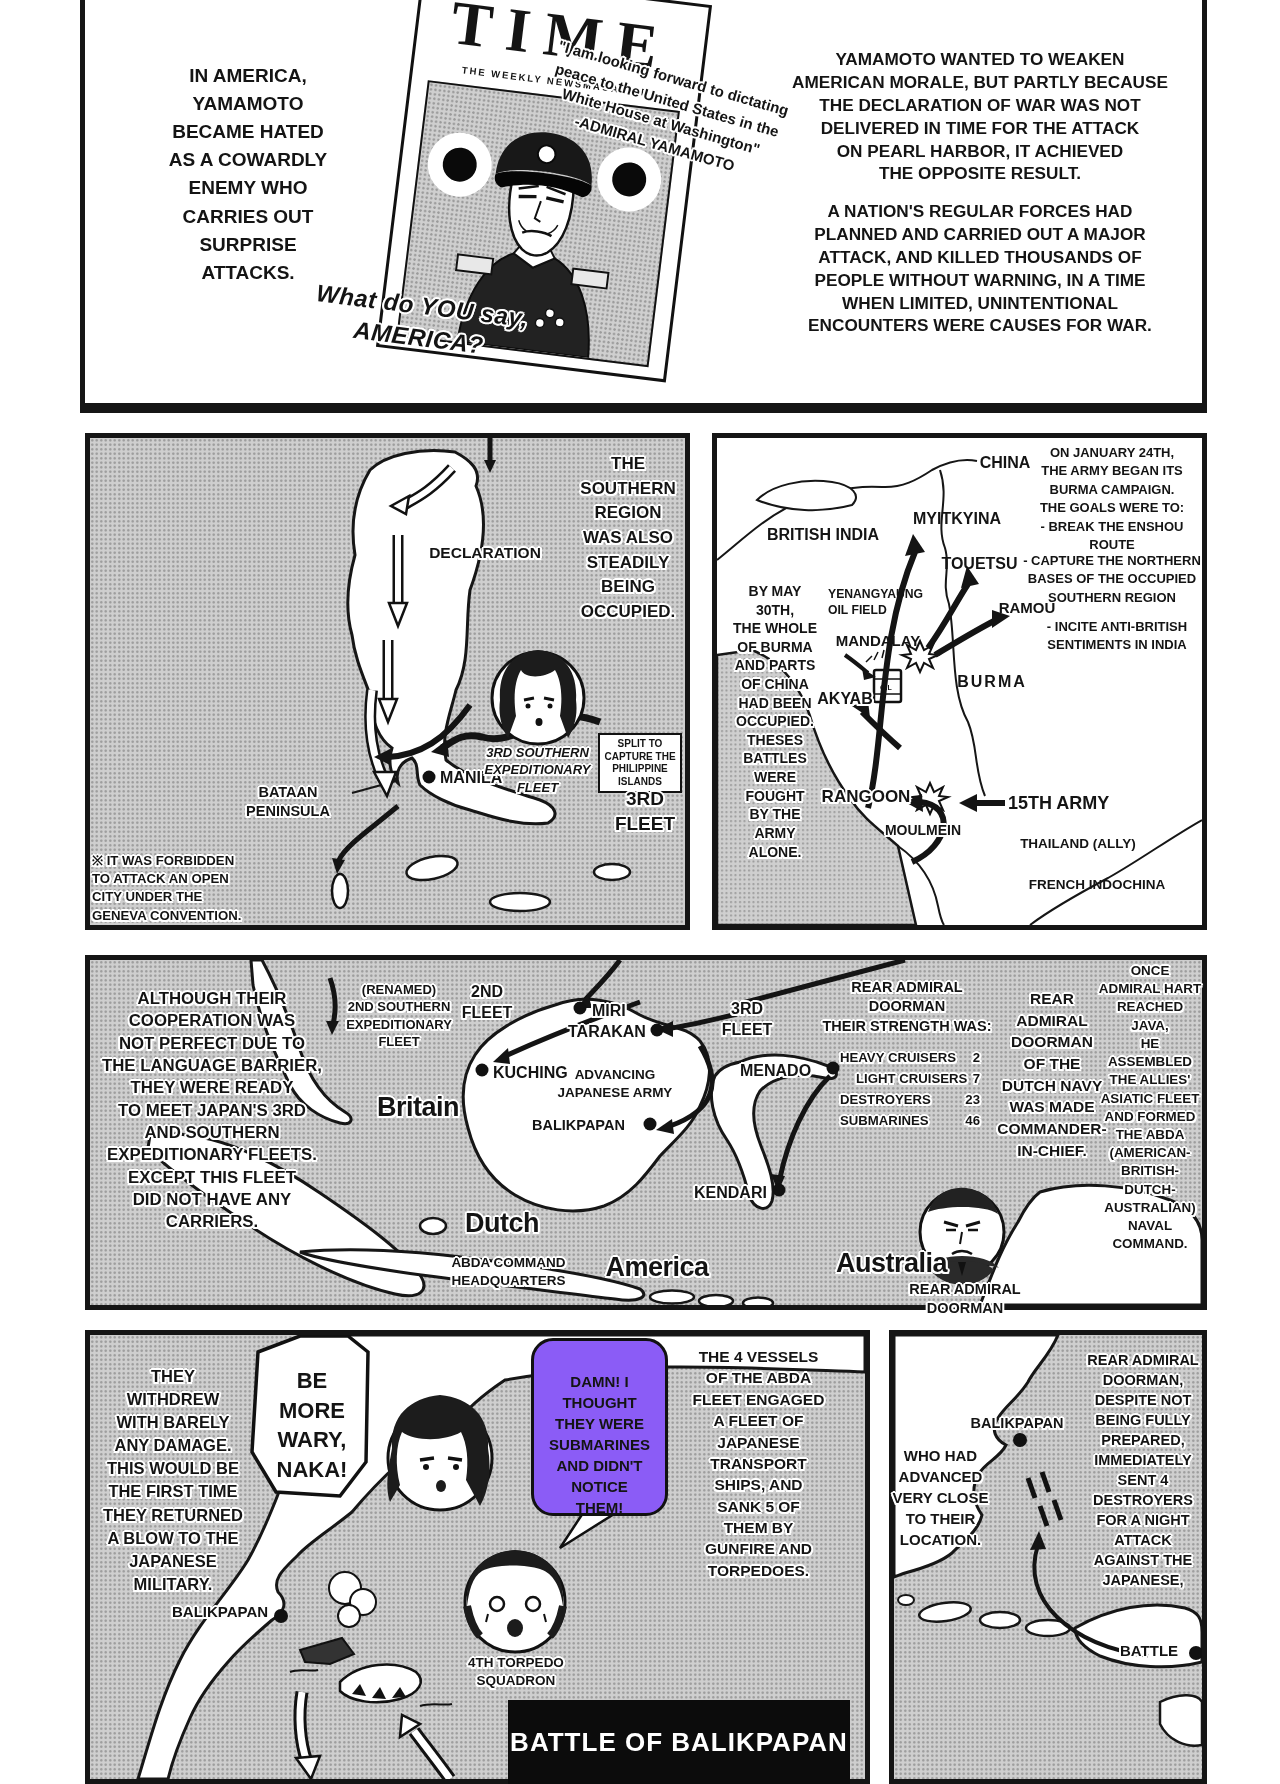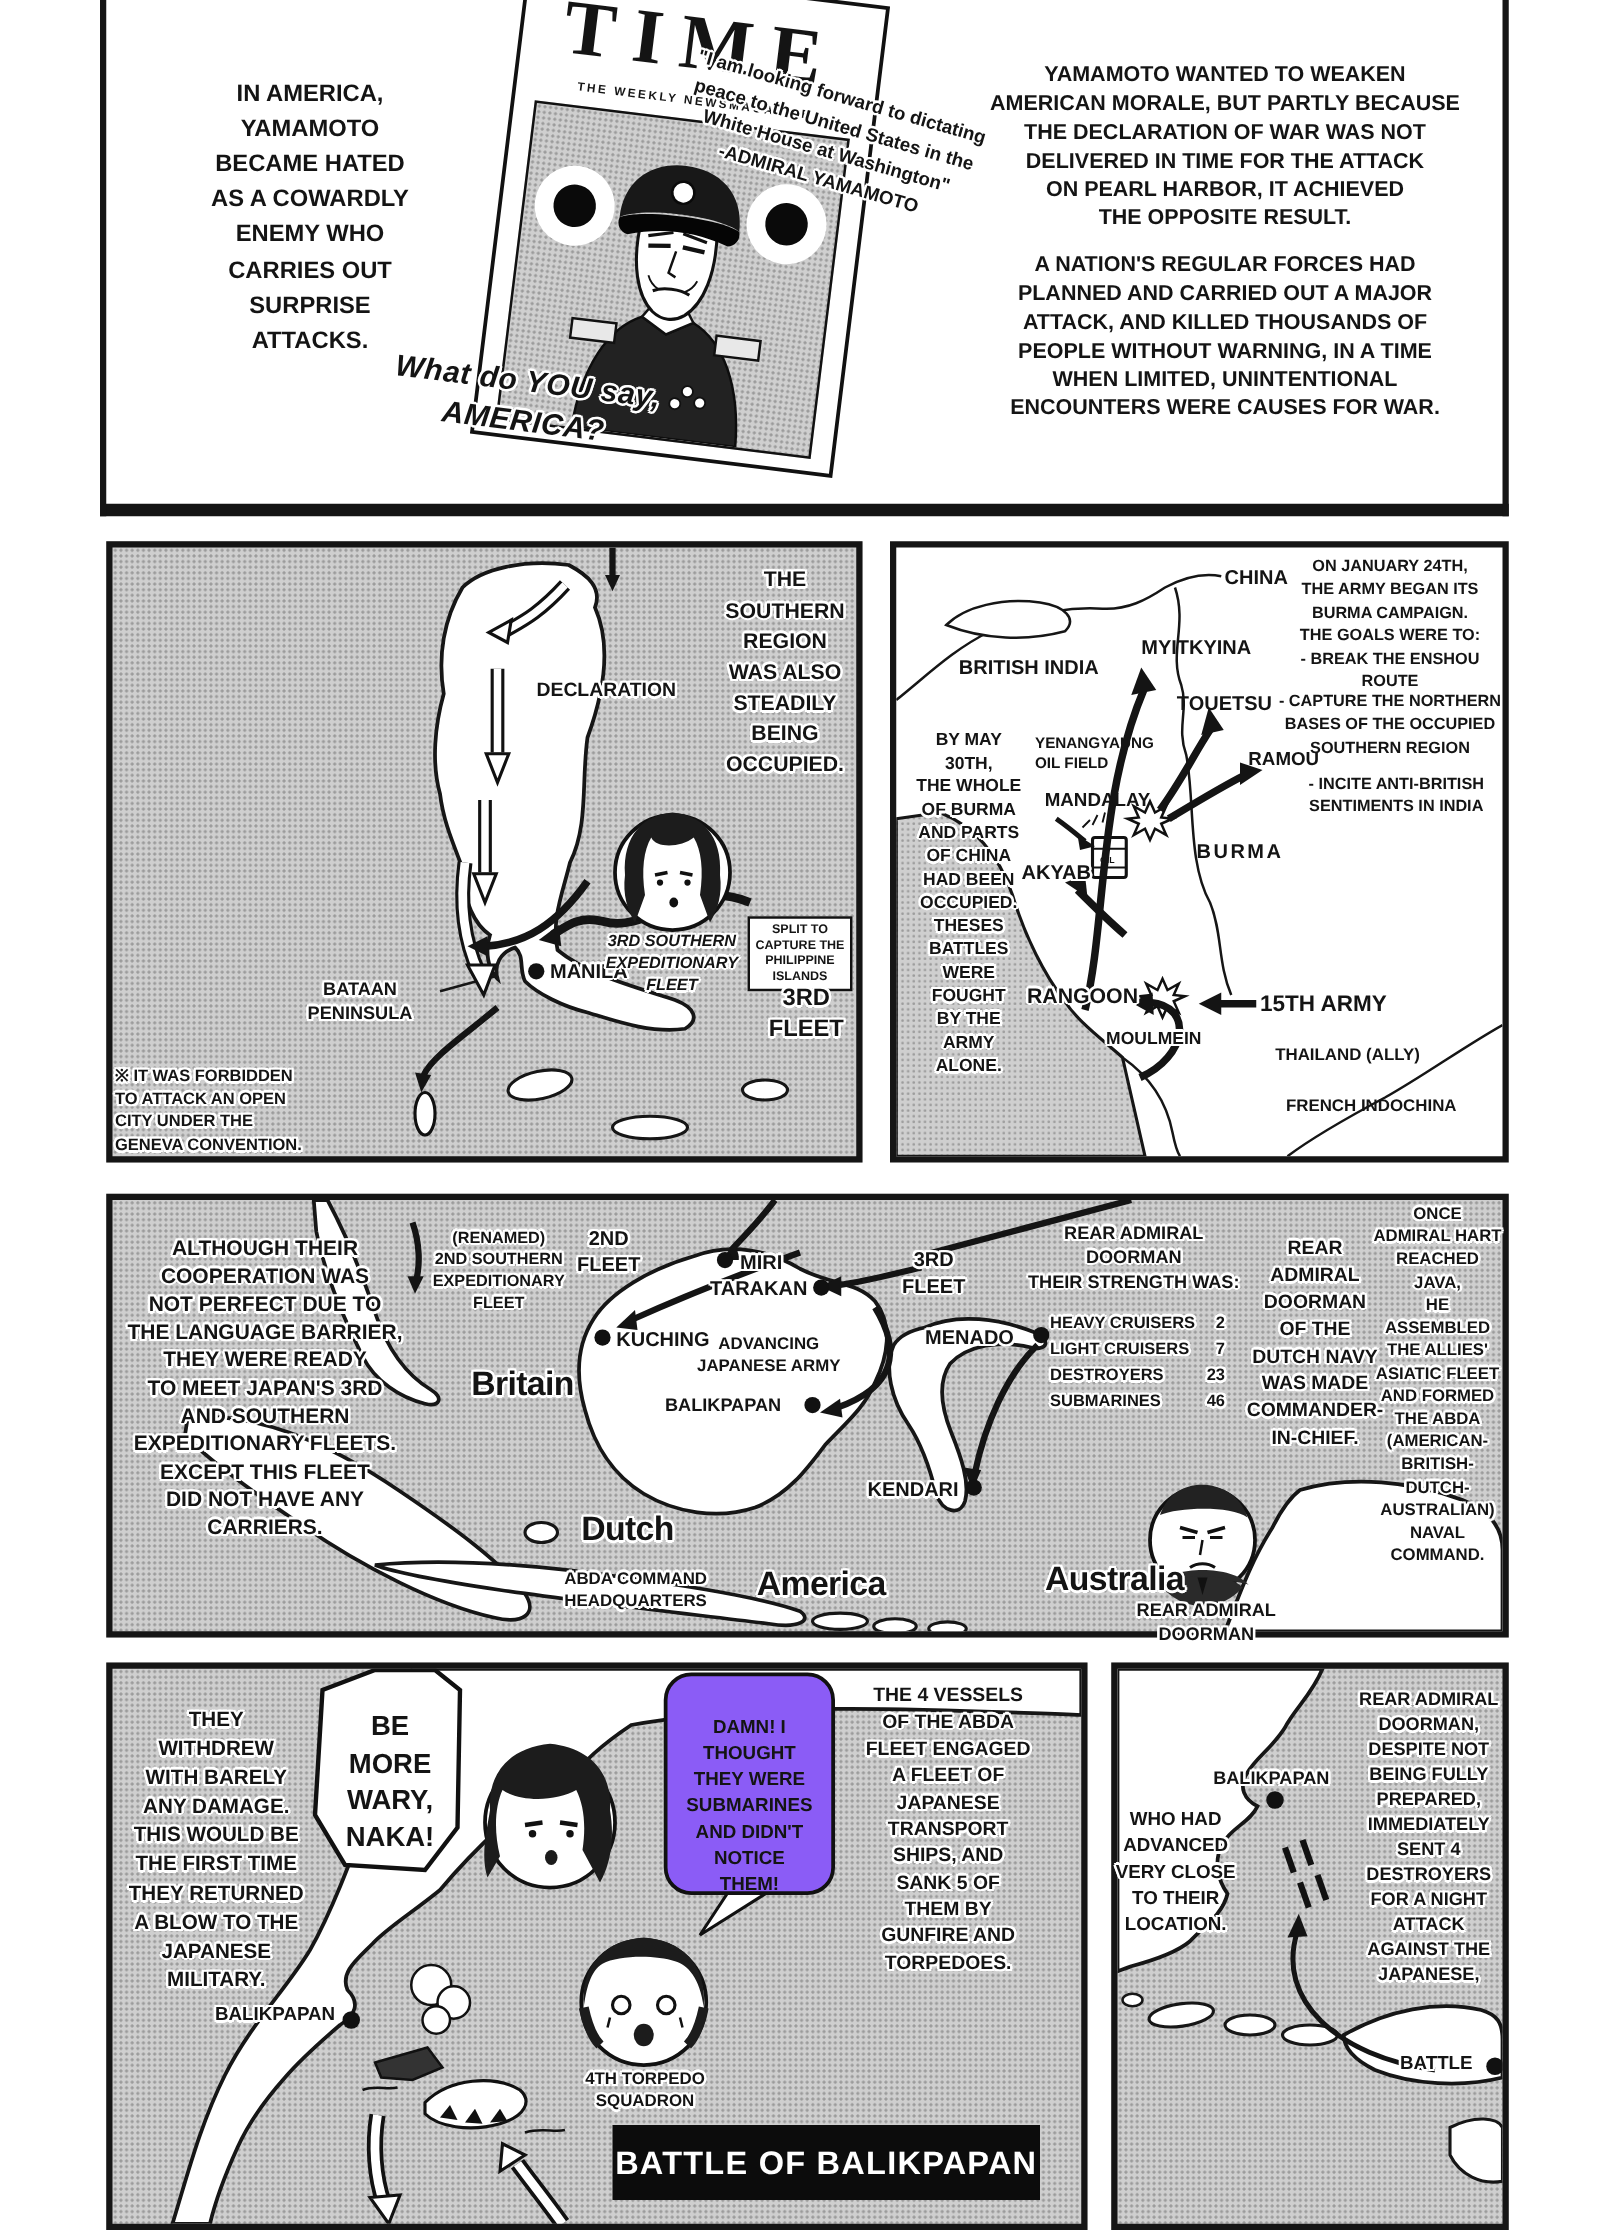--- a/index.html
+++ b/index.html
@@ -322,21 +322,21 @@
   <div class="t halo" style="left:712px;top:998px;width:70px;font-size:16px;">3RD
 FLEET</div>
   <div class="t halo" style="left:812px;top:978px;width:190px;font-size:14.5px;">REAR ADMIRAL
 DOORMAN
 THEIR STRENGTH WAS:</div>
   <div style="position:absolute;left:840px;top:1050px;width:140px;z-index:3;font-weight:bold;font-size:13.2px;">
     <div style="display:flex;justify-content:space-between;margin-bottom:6px;">
       <span class="halo">HEAVY CRUISERS</span>
       <span class="halo">2</span>
     </div>
-    <div style="display:flex;justify-content:space-between;margin-bottom:6px;">
+    <div style="display:flex;justify-content:space-between;margin-bottom:6px;margin-left:16px;">
       <span class="halo">LIGHT CRUISERS</span>
       <span class="halo">7</span>
     </div>
     <div style="display:flex;justify-content:space-between;margin-bottom:6px;">
       <span class="halo">DESTROYERS</span>
       <span class="halo">23</span>
     </div>
     <div style="display:flex;justify-content:space-between;">
       <span class="halo">SUBMARINES</span>
       <span class="halo">46</span>
@@ -443,21 +443,21 @@
 JAPANESE
 TRANSPORT
 SHIPS, AND
 SANK 5 OF
 THEM BY
 GUNFIRE AND
 TORPEDOES.</div>
   <div class="t halo" style="left:172px;top:1602px;width:105px;font-size:15px;text-align:left;">BALIKPAPAN</div>
   <div class="t halo" style="left:450px;top:1654px;width:132px;font-size:13.5px;">4TH TORPEDO
 SQUADRON</div>
-  <div class="blackbox" style="left:490px;top:1700px;width:342px;height:60px;">
+  <div class="blackbox" style="left:508px;top:1700px;width:342px;height:84px;">
     <span class="t" style="position:static;color:#fff;font-size:26px;letter-spacing:1px;">BATTLE OF BALIKPAPAN</span>
   </div>
 
   <div class="panel sea" style="left:889px;top:1330px;width:318px;height:454px;"></div>
 
   <svg class="svgov" style="left:894px;top:1335px;width:308px;height:444px;" viewBox="894 1335 308 444">
     <path d="M894 1335 L1058 1335 C1050 1355 1035 1368 1028 1382 C1018 1398 1005 1406 998 1418 C990 1430 996 1440 1006 1445 C1000 1458 985 1462 978 1475 C970 1490 975 1505 982 1515 C978 1532 962 1542 952 1553 C940 1563 920 1569 905 1573 C900 1575 896 1576 894 1577 Z" fill="#fff" stroke="#161616" stroke-width="3"></path>
     <ellipse cx="945" cy="1612" rx="26" ry="9" fill="#fff" stroke="#161616" stroke-width="2.5" transform="rotate(-8 945 1612)"></ellipse>
     <ellipse cx="1000" cy="1620" rx="20" ry="8" fill="#fff" stroke="#161616" stroke-width="2.5"></ellipse>
     <ellipse cx="1048" cy="1628" rx="22" ry="8" fill="#fff" stroke="#161616" stroke-width="2.5"></ellipse>

